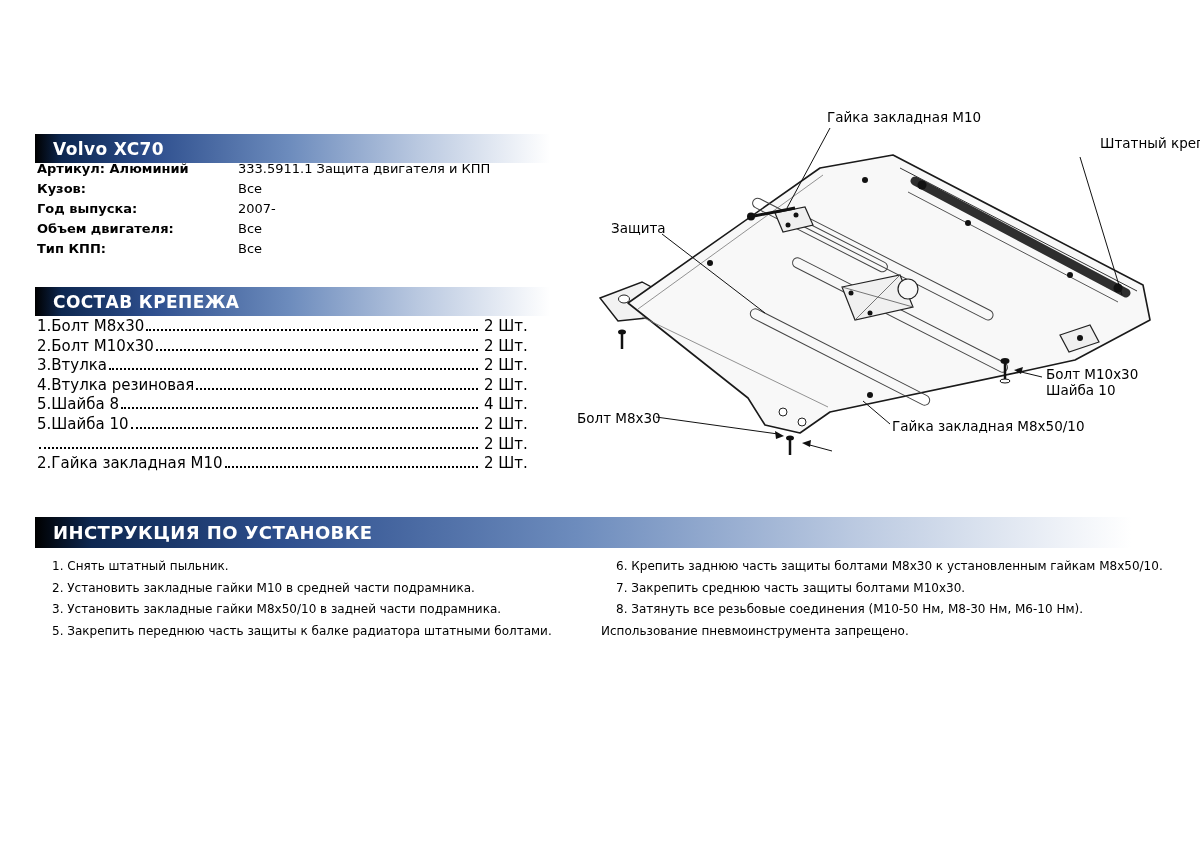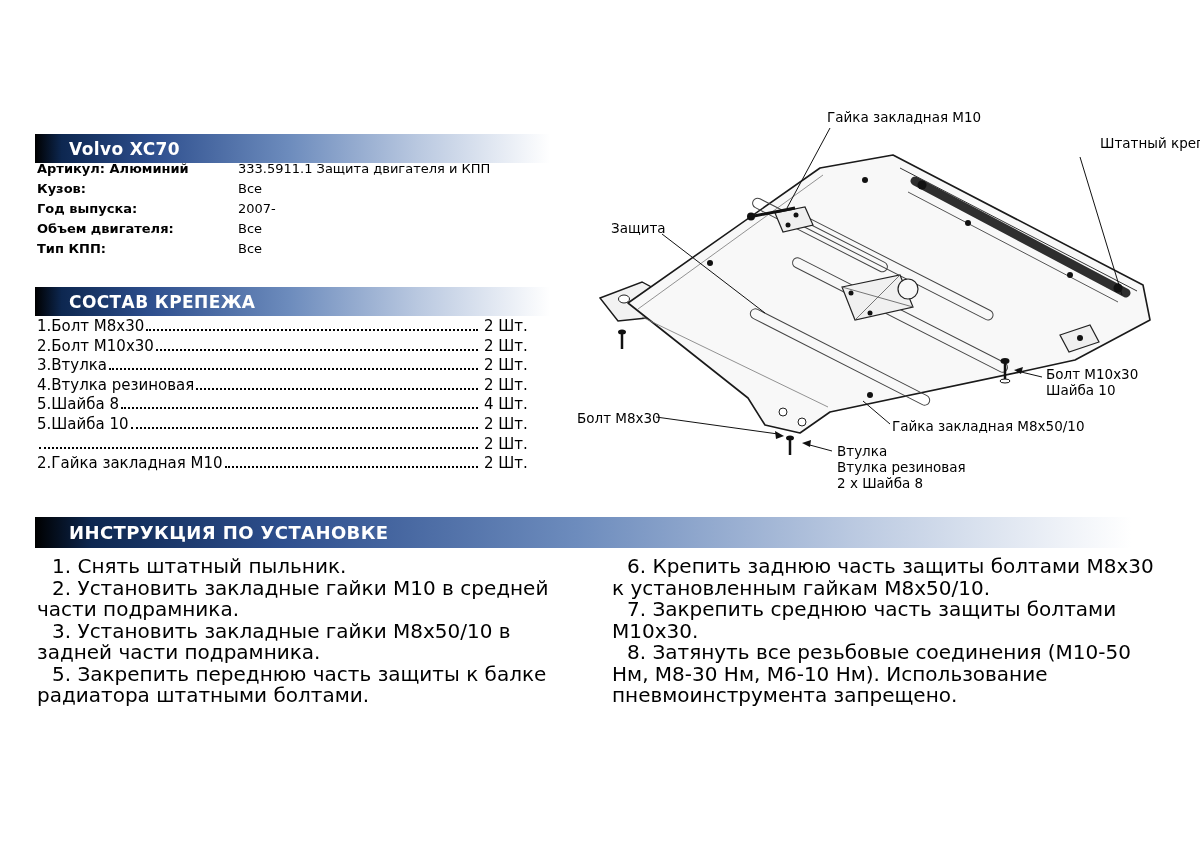--- a/index.html
+++ b/index.html
@@ -5,37 +5,37 @@
   html,body{margin:0;padding:0;background:#fff;}
   .page{
     position:relative;width:1200px;height:848px;background:#ffffff;
     font-family:"DejaVu Sans","Liberation Sans",sans-serif;color:#000;overflow:hidden;
   }
   
   .band{
     position:absolute;left:35px;height:29px;
     background:linear-gradient(to right,#000000 0%,#0d2750 5%,#2e4f8e 22%,#6d8cbd 48%,#b9c8e0 72%,#ffffff 97%);
     color:#fff;font-weight:bold;display:flex;align-items:center;
-    padding-left:34px;box-sizing:border-box;letter-spacing:.4px;
+    padding-left:18px;box-sizing:border-box;letter-spacing:.4px;
   }
   .band-model{top:134px;width:531px;font-size:17px;}
   .band-fasteners{top:287px;width:531px;font-size:17px;}
   .band-install{top:517px;width:1130px;height:31px;font-size:18px;}
   
   .specs{position:absolute;left:37px;top:159px;width:540px;font-size:13px;line-height:20px;}
   .spec-row{display:grid;grid-template-columns:201px auto;}
   .spec-label{font-weight:bold;}
   
   .fastener-list{position:absolute;left:37px;top:317px;width:502px;font-size:15px;}
   .f-row{display:flex;align-items:baseline;line-height:19.6px;height:19.6px;}
   .f-name{white-space:nowrap;}
   .leader{flex:1;border-bottom:2px dotted #000;margin:0 6px 4px 2px;min-width:20px;}
   .f-qty{width:55px;white-space:nowrap;}
   
-  .cols{position:absolute;left:37px;top:556px;width:1128px;display:flex;gap:22px;font-size:20px;line-height:21.5px;}
+  .cols{position:absolute;left:37px;top:556px;width:1128px;display:flex;font-size:12px;line-height:21.5px;}
   .col{flex:1;}
   .col p{margin:0;text-indent:15px;}
   
   .diagram{position:absolute;left:570px;top:95px;width:620px;height:410px;}
   .dlabel{position:absolute;font-size:13.5px;line-height:16px;white-space:nowrap;}
 </style>
 </head>
 <body>
 
 <div class="page">
@@ -226,19 +226,14 @@
 
   <div class="dlabel" style="left:827px;top:109px;">Гайка закладная М10</div>
   <div class="dlabel" style="left:1056px;top:135px;margin-left:44px;">Штатный крепеж</div>
   <div class="dlabel" style="left:611px;top:220px;">Защита</div>
   <div class="dlabel" style="left:1046px;top:366px;">
     <div>Болт М10х30</div>
     <div>Шайба 10</div>
   </div>
   <div class="dlabel" style="left:892px;top:418px;">Гайка закладная М8х50/10</div>
   <div class="dlabel" style="left:577px;top:410px;">Болт М8х30</div>
-  <div class="dlabel" style="left:837px;top:443px;">
-    <div>Втулка</div>
-    <div>Втулка резиновая</div>
-    <div>2 х Шайба 8</div>
-  </div>
 
 </div>
 
 </body></html>

